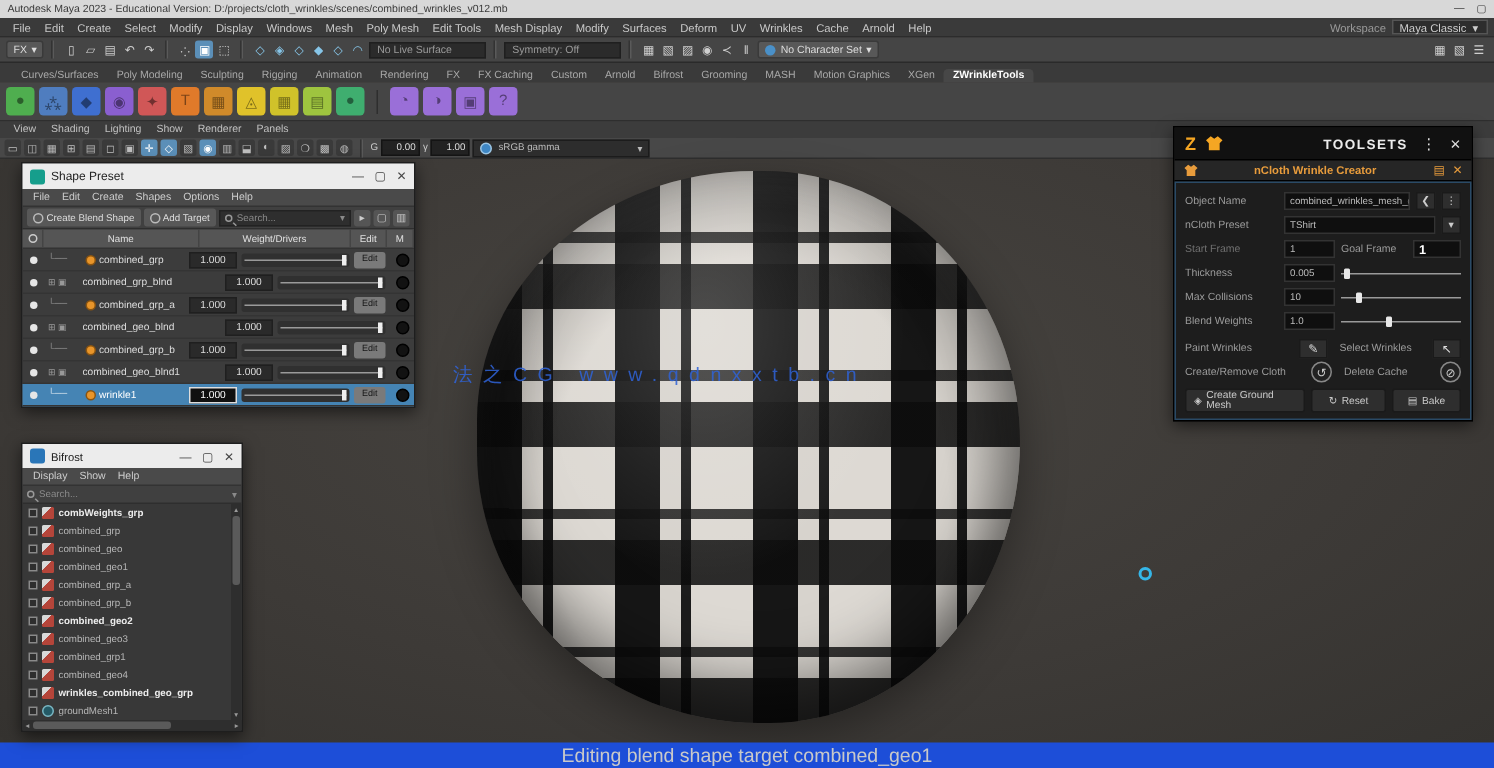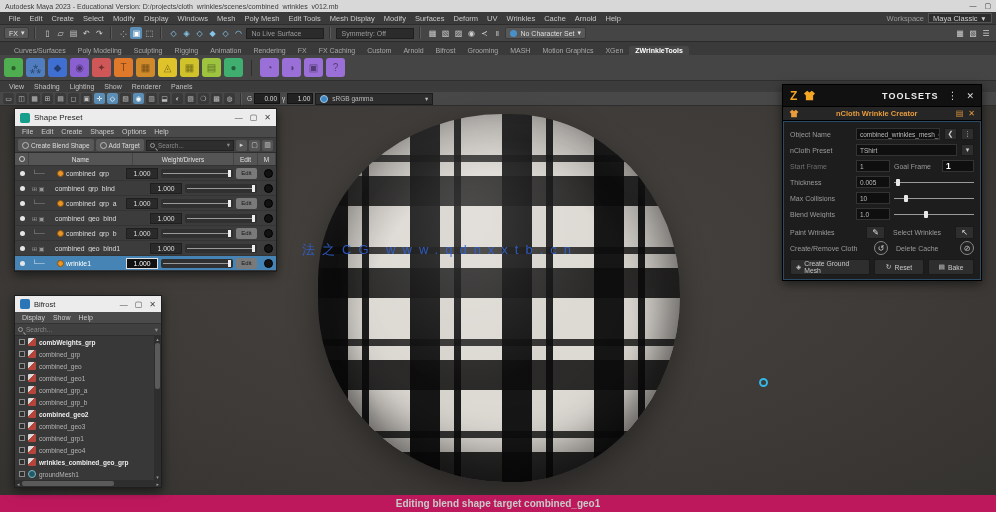--- a/index.html
+++ b/index.html
@@ -77,22 +77,22 @@
       repeating-linear-gradient(90deg, #161616 0 30px, #d7d3cd 30px 44px,
         #1c1c1c 44px 51px, #ddd9d3 51px 92px);
     box-shadow: inset 0 -20px 45px rgba(0,0,0,.55), inset 0 12px 22px rgba(255,255,255,.06),
       0 10px 30px rgba(0,0,0,.35); }
   .watermark { position:absolute; left:302px; top:241px; font-size:13px; font-weight:normal;
     color:#2f63d8; letter-spacing:7px; opacity:.85; white-space:nowrap; z-index:3; }
   .blue-ring { position:absolute; left:759px; top:378px; width:9px; height:9px;
     border:2px solid #35b6e8; border-radius:50%; z-index:3; }
 
   
-  .helpline { position:absolute; left:0; right:0; bottom:0; height:17px; background:#be185d;
-    color:#c9c9c9; font-size:10px; display:flex; align-items:center; justify-content:center;font-weight:bold; }
+  .helpline { position:absolute; left:0; right:0; bottom:0; height:17px; background:#1d4ed8;
+    color:#c9c9c9; font-size:13px; display:flex; align-items:center; justify-content:center; }
 
   
   .window { position:absolute; background:#3c3c3c; box-shadow:0 3px 10px rgba(0,0,0,.55);
     border:1px solid #1e1e1e; z-index:10; }
   .wtitle { height:17px; background:#ececec; display:flex; align-items:center; gap:4px;
     padding:0 5px; font-size:8px; color:#222; }
   .wicon { width:10px; height:10px; border-radius:2px; background:#169e8c; }
   .wname { flex:1; }
   .wctrl { display:flex; gap:7px; font-size:8px; color:#444; }
   .wmenus { height:12px; background:#4a4a4a; display:flex; align-items:center;

